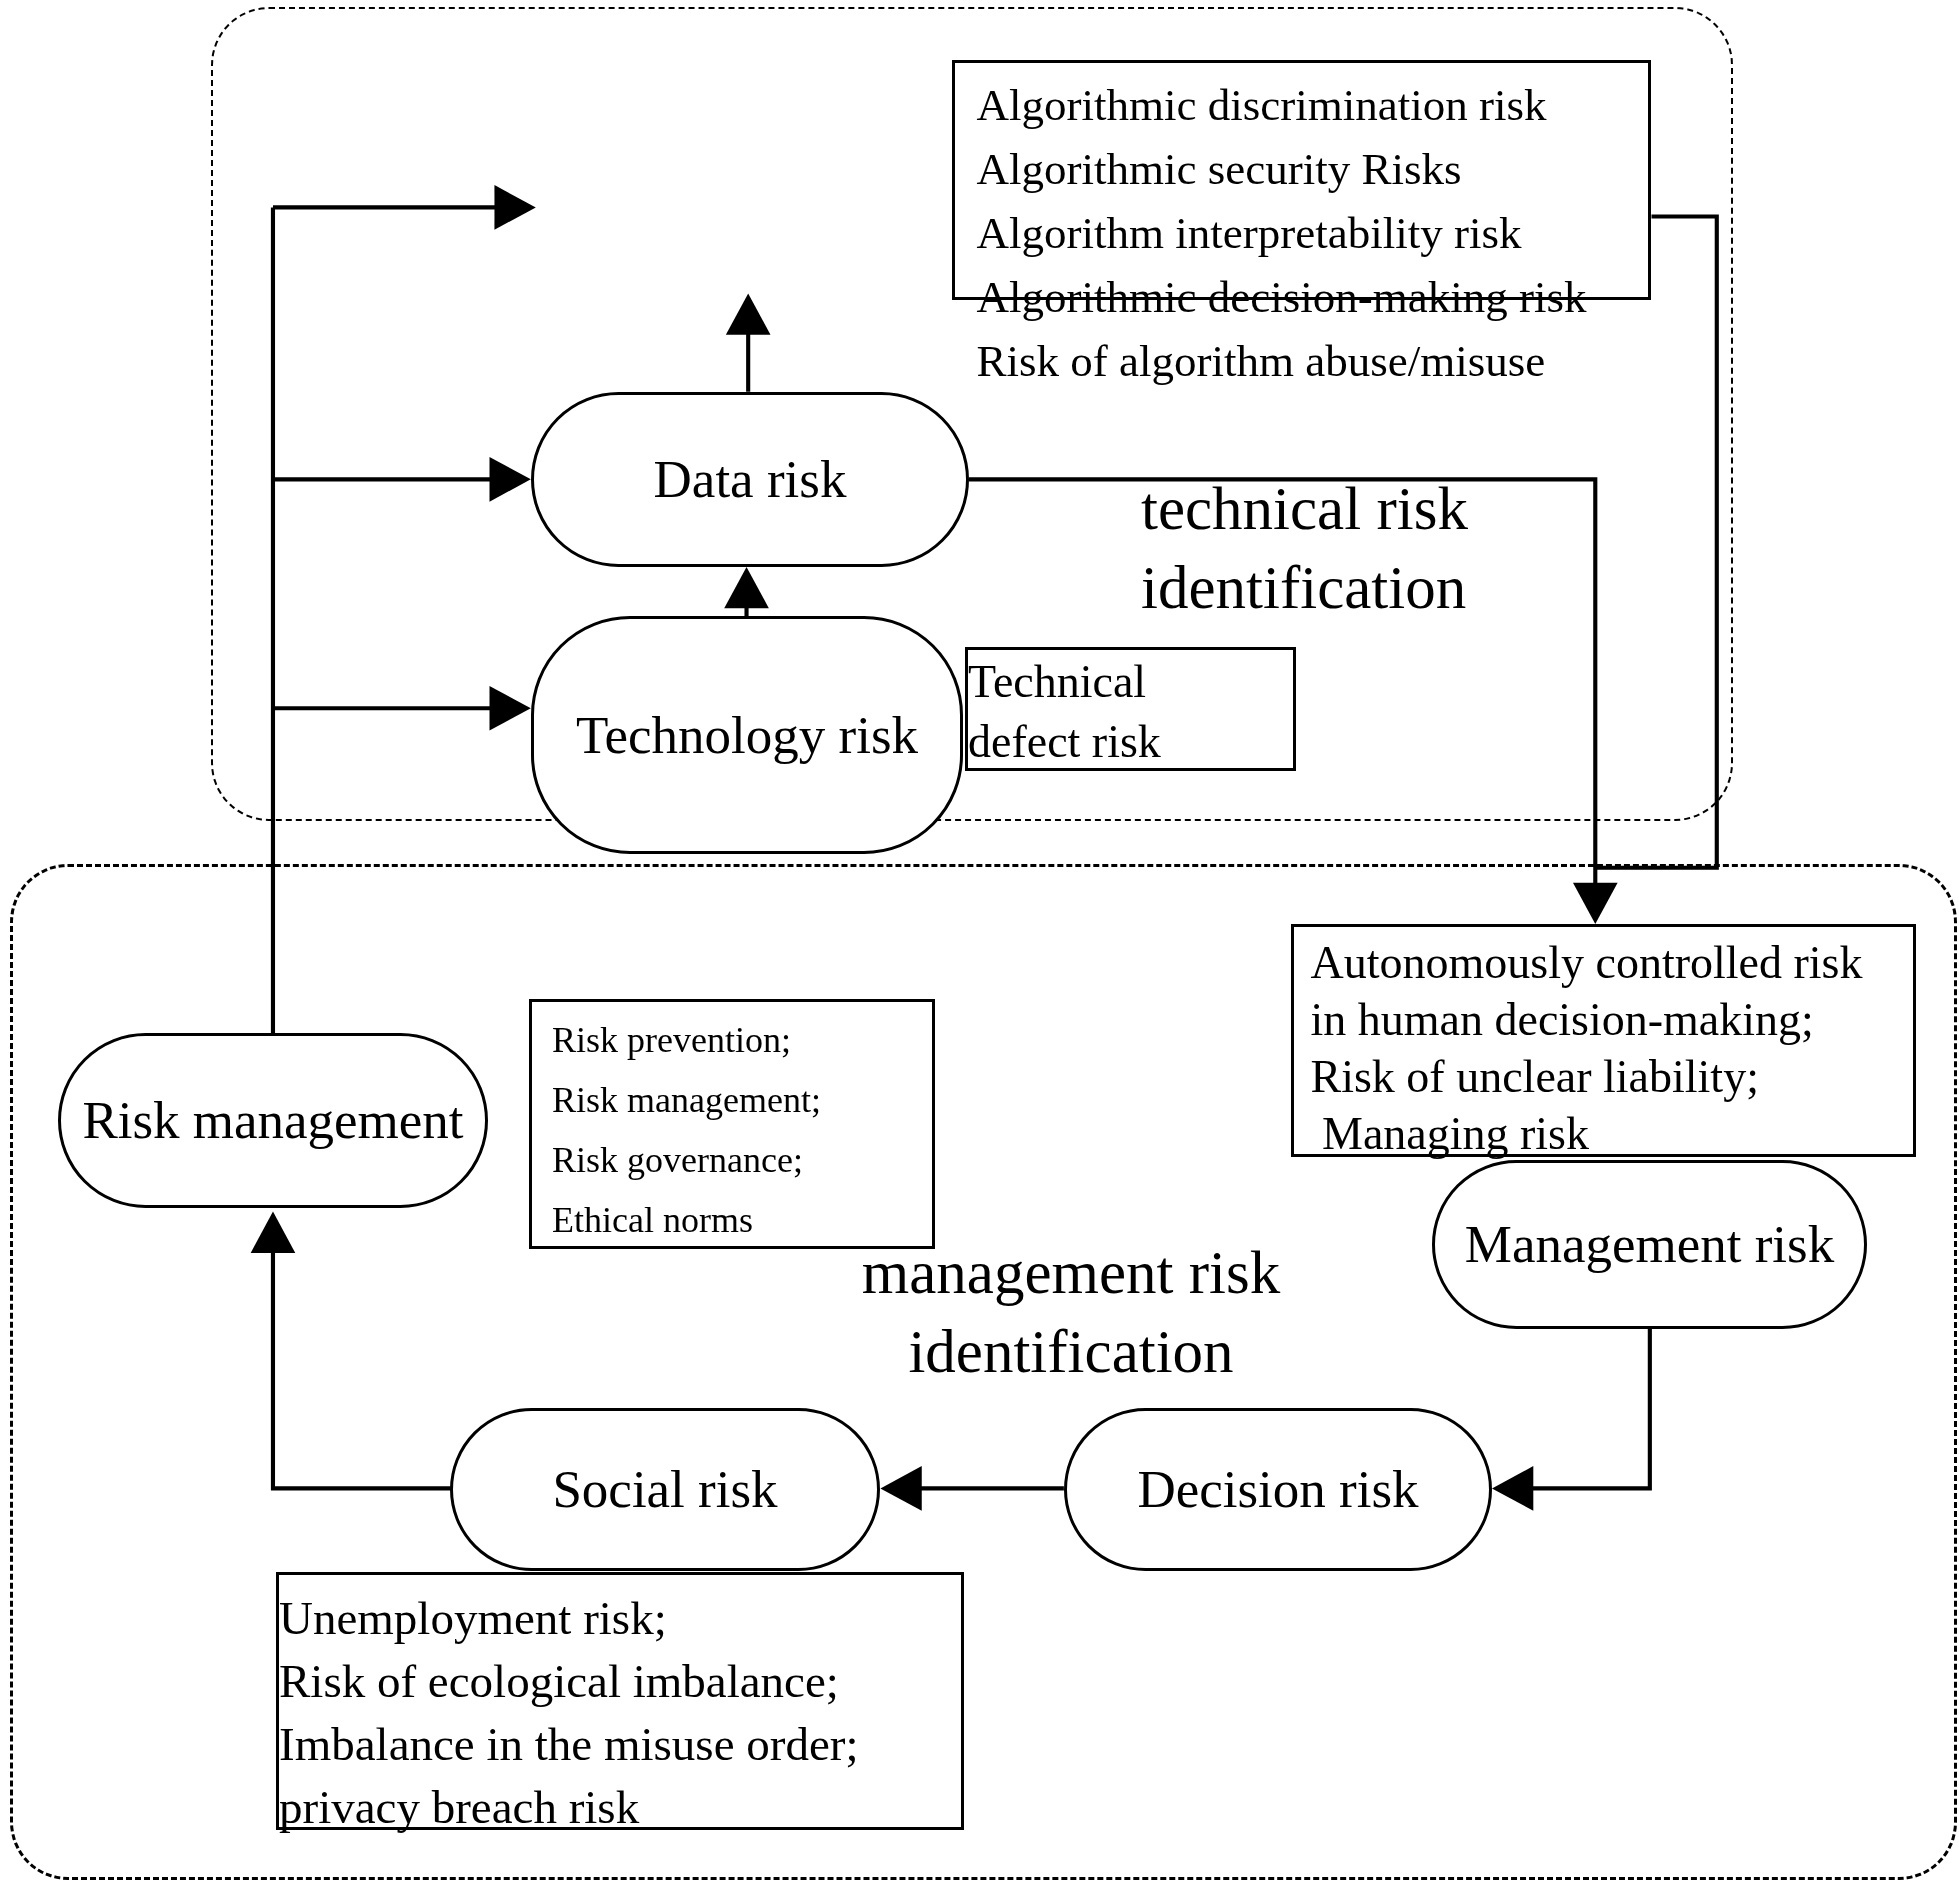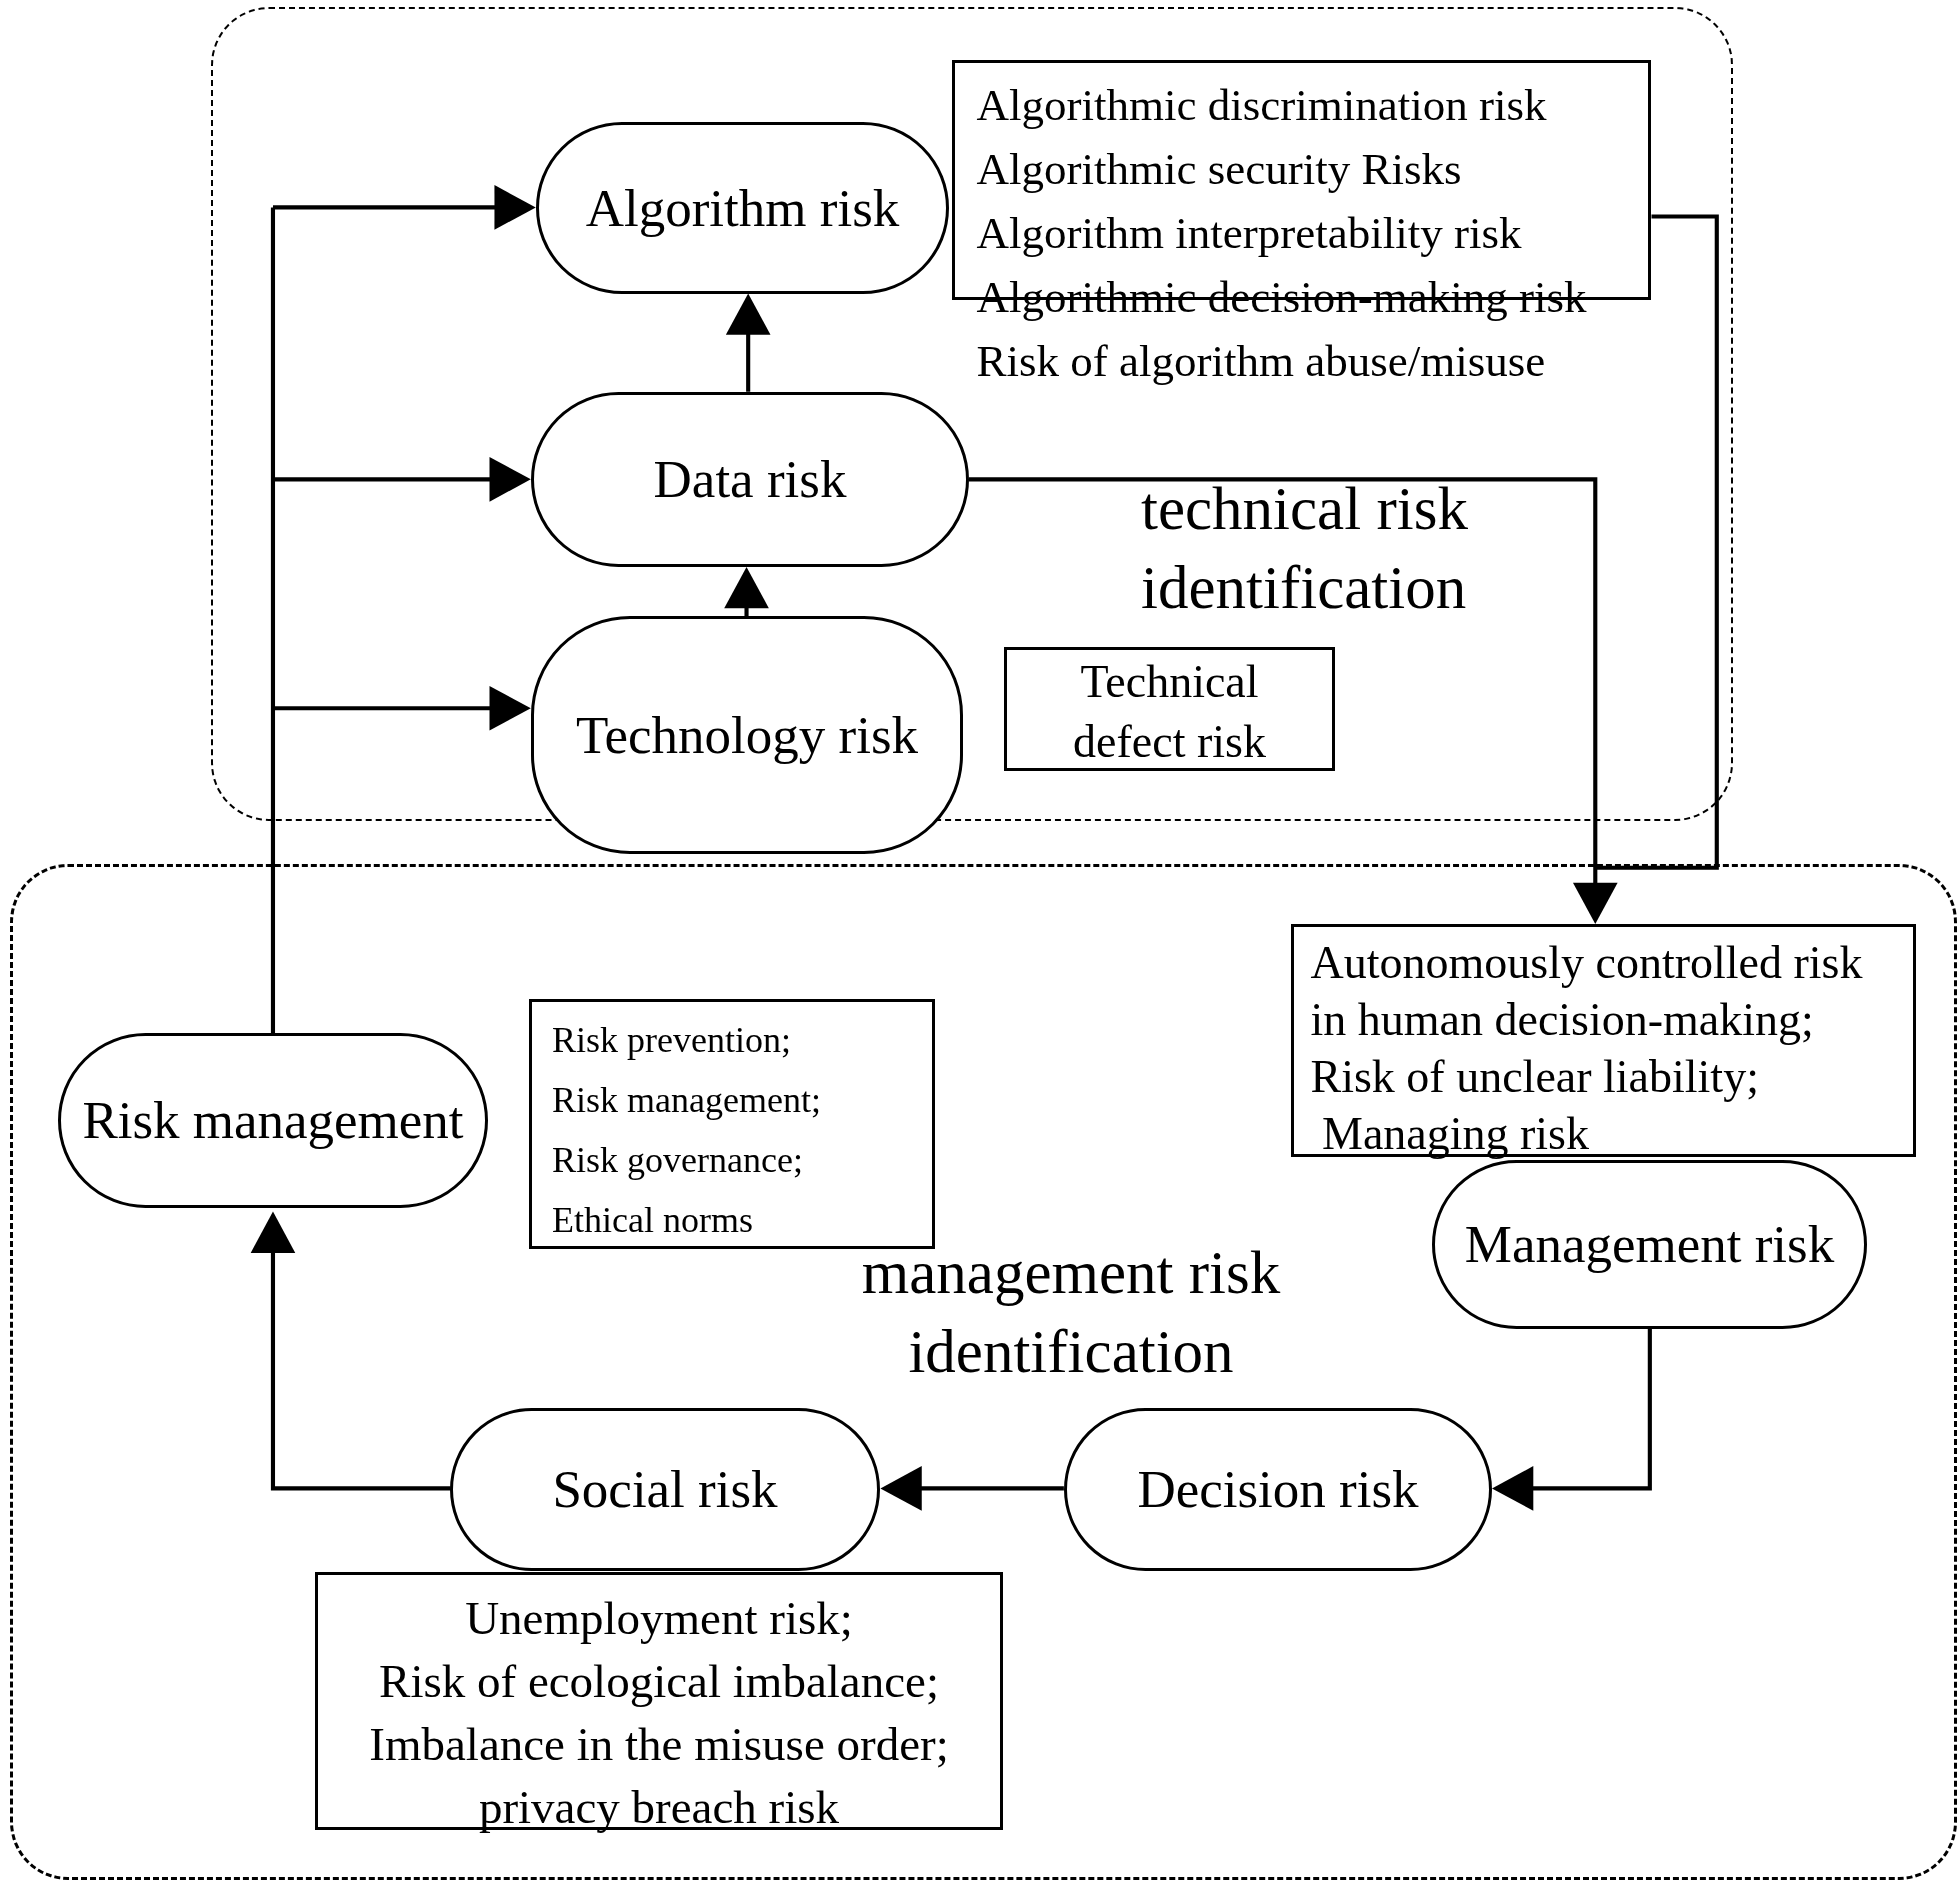--- a/index.html
+++ b/index.html
@@ -31,21 +31,21 @@
   }
   .note-box{
     position:absolute;
     border:3.3px solid #000;
     background:#fff;
     box-sizing:border-box;
     font-size:46px;
     white-space:pre-wrap;
     overflow:visible;
   }
-  .note-box.centered{text-align:center;margin-left:39px;}
+  .note-box.centered{text-align:left;}
   .big-label{
     position:absolute;
     font-size:61px;
     line-height:79px;
     white-space:pre-wrap;
   }
   .big-label.centered{text-align:center;}
   svg.connectors{
     position:absolute;left:0;top:0;
     pointer-events:none;
@@ -81,21 +81,20 @@
 Ethical norms</div>
   <div class="note-box" style="left:1291px;top:924px;width:625px;height:233px;padding:6.6px 0 0 16.5px;line-height:57px;">Autonomously controlled risk
 in human decision-making;
 Risk of unclear liability;
  Managing risk</div>
   <div class="note-box centered" style="left:276px;top:1572px;width:688px;height:258px;padding-top:11.6px;font-size:47px;line-height:63px;">Unemployment risk;
 Risk of ecological imbalance;
 Imbalance in the misuse order;
 privacy breach risk</div>
 
-  <div class="pill" style="left:536px;top:122px;width:413px;height:172px;">Algorithm risk</div>
   <div class="pill" style="left:531px;top:392px;width:438px;height:175px;">Data risk</div>
   <div class="pill" style="left:531px;top:616px;width:432px;height:238px;">Technology risk</div>
   <div class="pill" style="left:58px;top:1033px;width:430px;height:175px;">Risk management</div>
   <div class="pill" style="left:1432px;top:1160px;width:435px;height:169px;">Management risk</div>
   <div class="pill" style="left:1064px;top:1408px;width:428px;height:163px;">Decision risk</div>
   <div class="pill" style="left:450px;top:1408px;width:430px;height:163px;">Social risk</div>
 
   <svg class="connectors" width="1960" height="1881" viewBox="0 0 2371 2276">
 
     <g>

